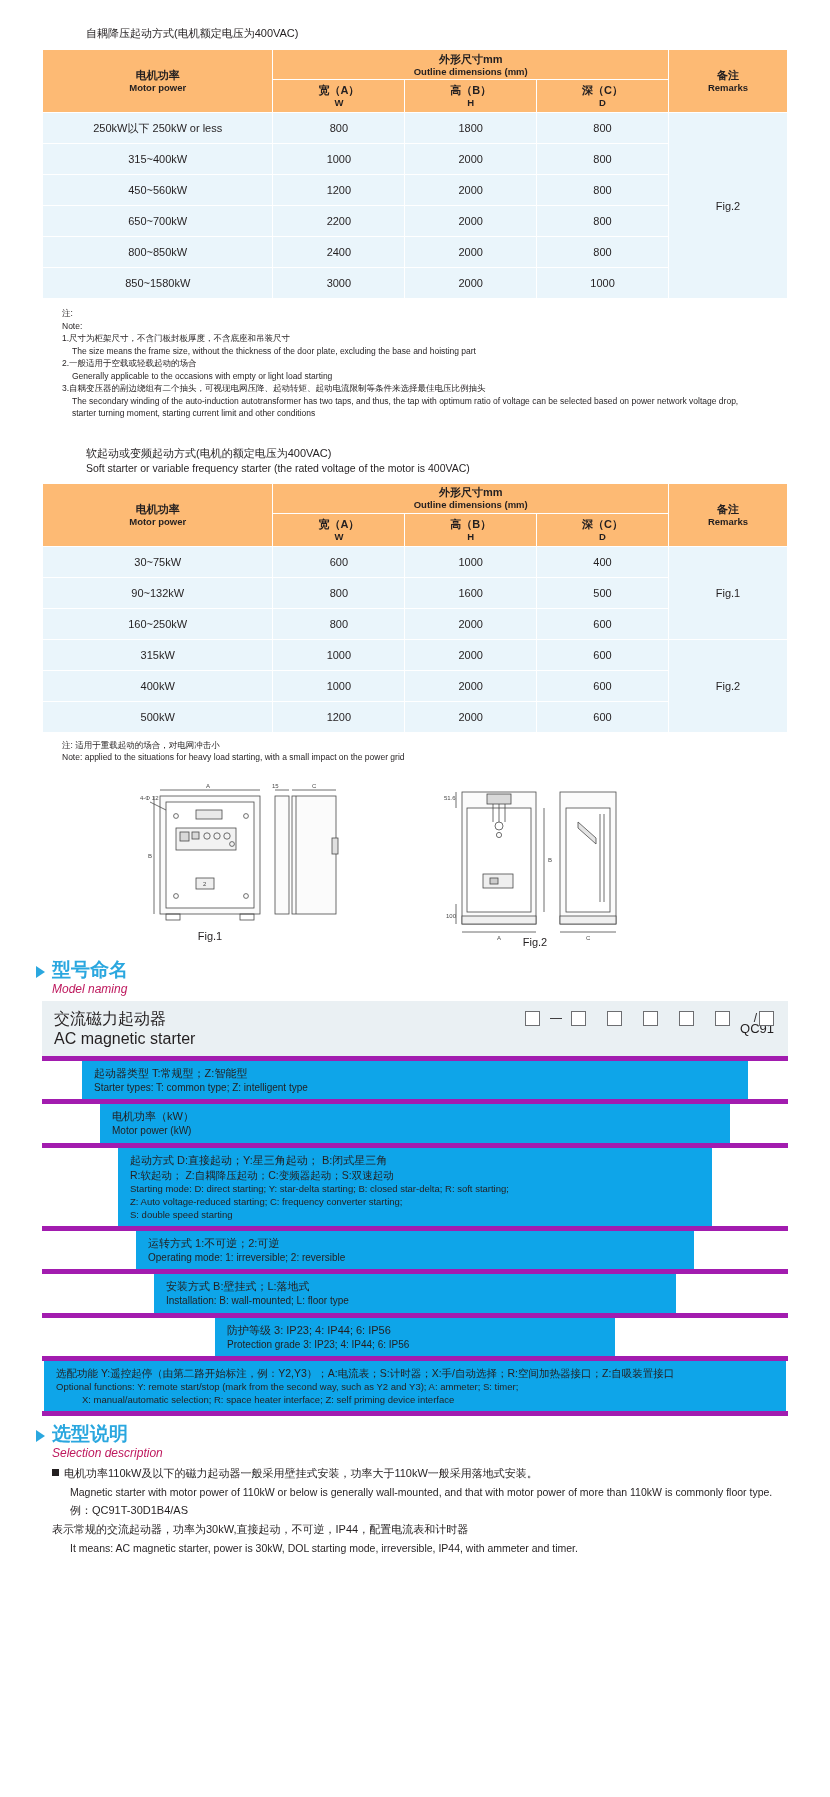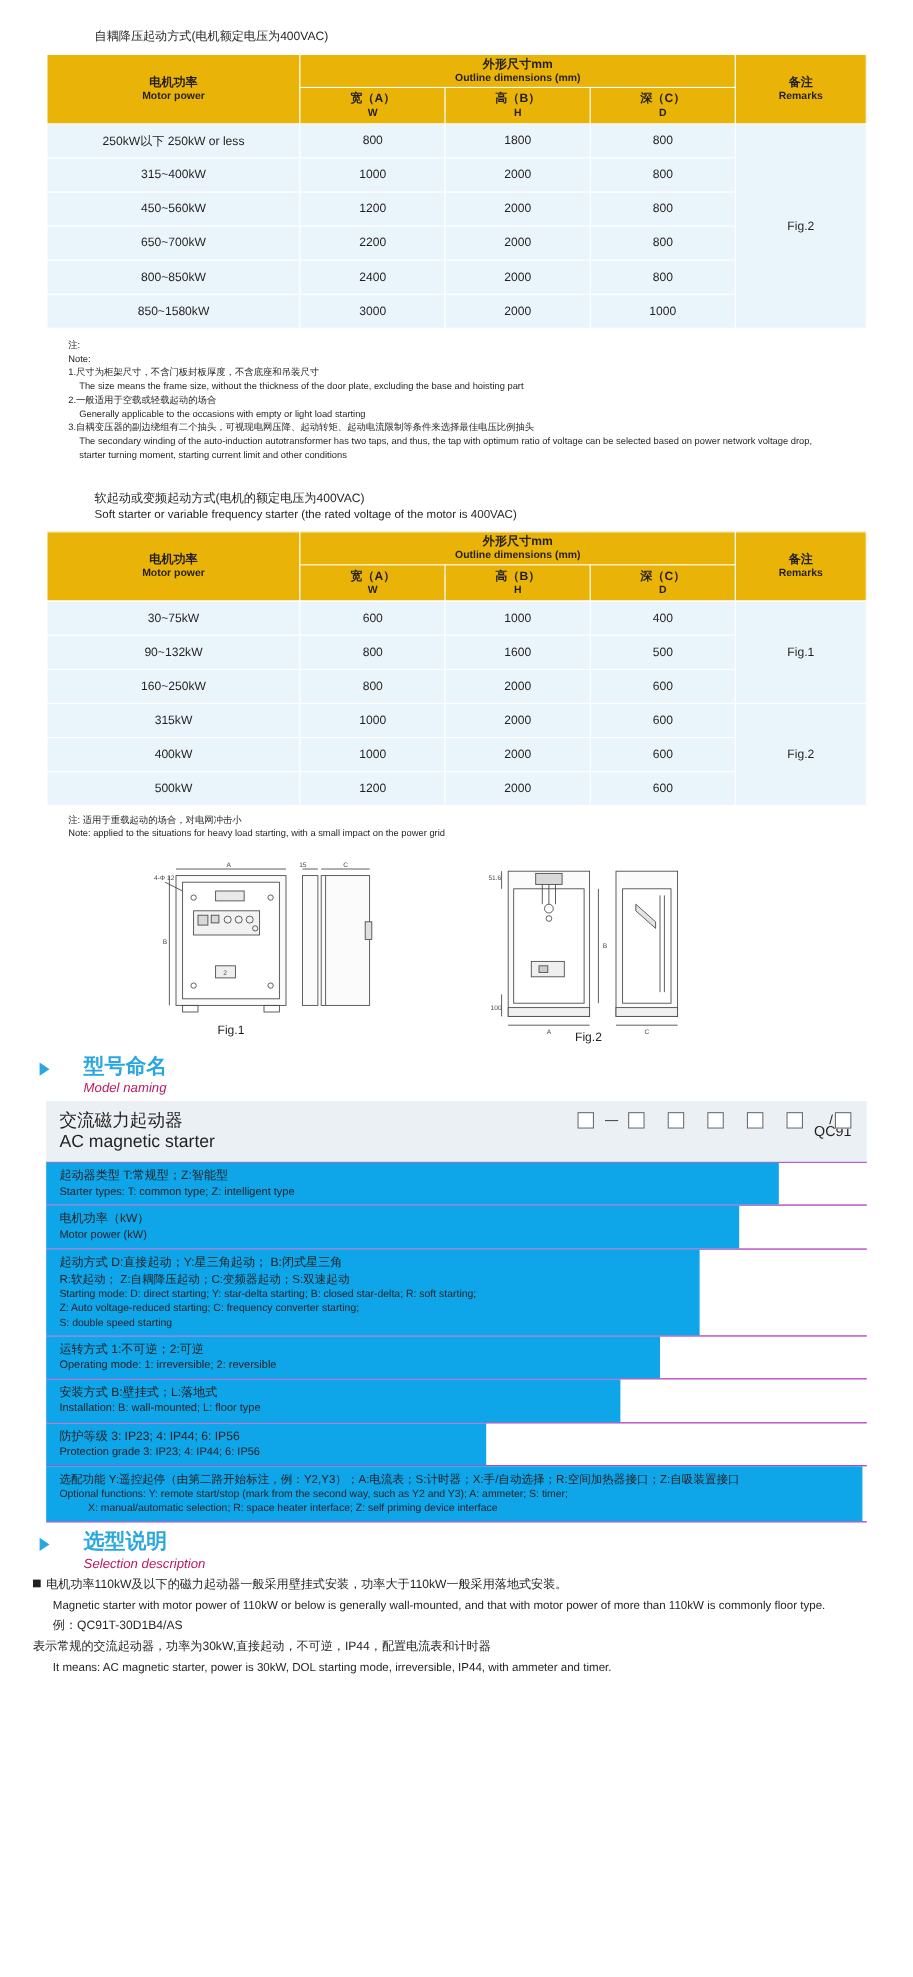--- a/index.html
+++ b/index.html
@@ -25,21 +25,21 @@
     table-layout: fixed;
   }
   table.dims th, table.dims td {
     border: 1px solid #ffffff;
     text-align: center;
     vertical-align: middle;
     font-size: 11px;
     color: #231f20;
     padding: 0;
   }
-  table.dims thead th { background: #eab308; }
+  table.dims thead th { background: #fdba74; }
   .th2 { height: 33px; }
   .th1 { height: 30px; }
   .cell-cn { font-size: 11px; line-height: 14px; }
   .cell-en { font-size: 9.5px; line-height: 12px; }
   td.body { background: #eaf5fb; height: 31px; }
   td.remark { background: #eaf5fb; }
 
   .col-power { width: 215px; }
   .col-dim { width: 123px; }
   .col-rem { width: 111px; }
@@ -49,41 +49,42 @@
   .notes div { font-size: 8.5px; line-height: 12.5px; color: #231f20; }
   .notes .sub { padding-left: 10px; }
 
   .note-one { margin: 6px 0 0 62px; }
   .note-one div { font-size: 8.5px; line-height: 12.5px; }
 
   
   .drawings { position: relative; height: 175px; margin-top: 14px; }
 
   
-  .title-block { margin: 6px 0 4px 36px; display: flex; align-items: flex-start; gap: 24px; }
+  .title-block { margin: 6px 0 4px 36px; display: flex; align-items: flex-start; }
   .tri {
     width: 0; height: 0;
     border-left: 9px solid #2aa7df;
     border-top: 6px solid transparent;
     border-bottom: 6px solid transparent;
     margin: 7px 7px 0 0;
   }
   .title-cn { font-size: 19px; color: #2aa7df; line-height: 22px; font-weight: bold; }
   .title-en { font-size: 12px; color: #be185d; line-height: 16px; font-style: italic; }
 
   
   .naming {
     width: 746px;
     margin: 4px 0 0 42px;
     position: relative;
   }
   .nm-row {
     display: flex;
     align-items: stretch;
-    border-bottom: 1px solid #a21caf;
+    border-bottom: 5px solid #a21caf;
+    justify-content: center;
   }
   .nm-label {
     background: #0ea5e9;
     padding: 5px 8px 5px 12px;
   }
   .nm-label .cn { font-size: 11px; line-height: 15px; }
   .nm-label .en { font-size: 10px; line-height: 13.5px; }
   .nm-label .cn2 { font-size: 10.5px; line-height: 14px; }
   .nm-label .en2 { font-size: 9.5px; line-height: 13px; }
 
@@ -96,21 +97,21 @@
   .sqr {
     width: 15px; height: 15px; border: 1px solid #6d6e71; background: #ffffff;
     display: inline-block;
   }
   .dash { width: 10px; text-align: center; font-size: 12px; color: #231f20; }
   .slot { width: 36px; display: flex; align-items: center; justify-content: center; }
   .slot.w48 { width: 48px; }
   .slash { font-size: 12px; margin-right: 2px; }
 
   
-  .seldesc { margin: 2px 0 0 30px; width: 760px; }
+  .seldesc { margin: 2px 0 0 52px; width: 760px; }
   .seldesc p { margin: 0 0 2px 0; font-size: 11px; line-height: 17px; color: #231f20; }
   .seldesc p.en { font-size: 10.5px; line-height: 16px; }
   .seldesc .indent { padding-left: 18px; }
   .sq-bullet {
     display: inline-block; width: 7px; height: 7px; background: #231f20;
     margin-right: 5px; vertical-align: 1px;
   }
 </style>
 </head>
 <body>

